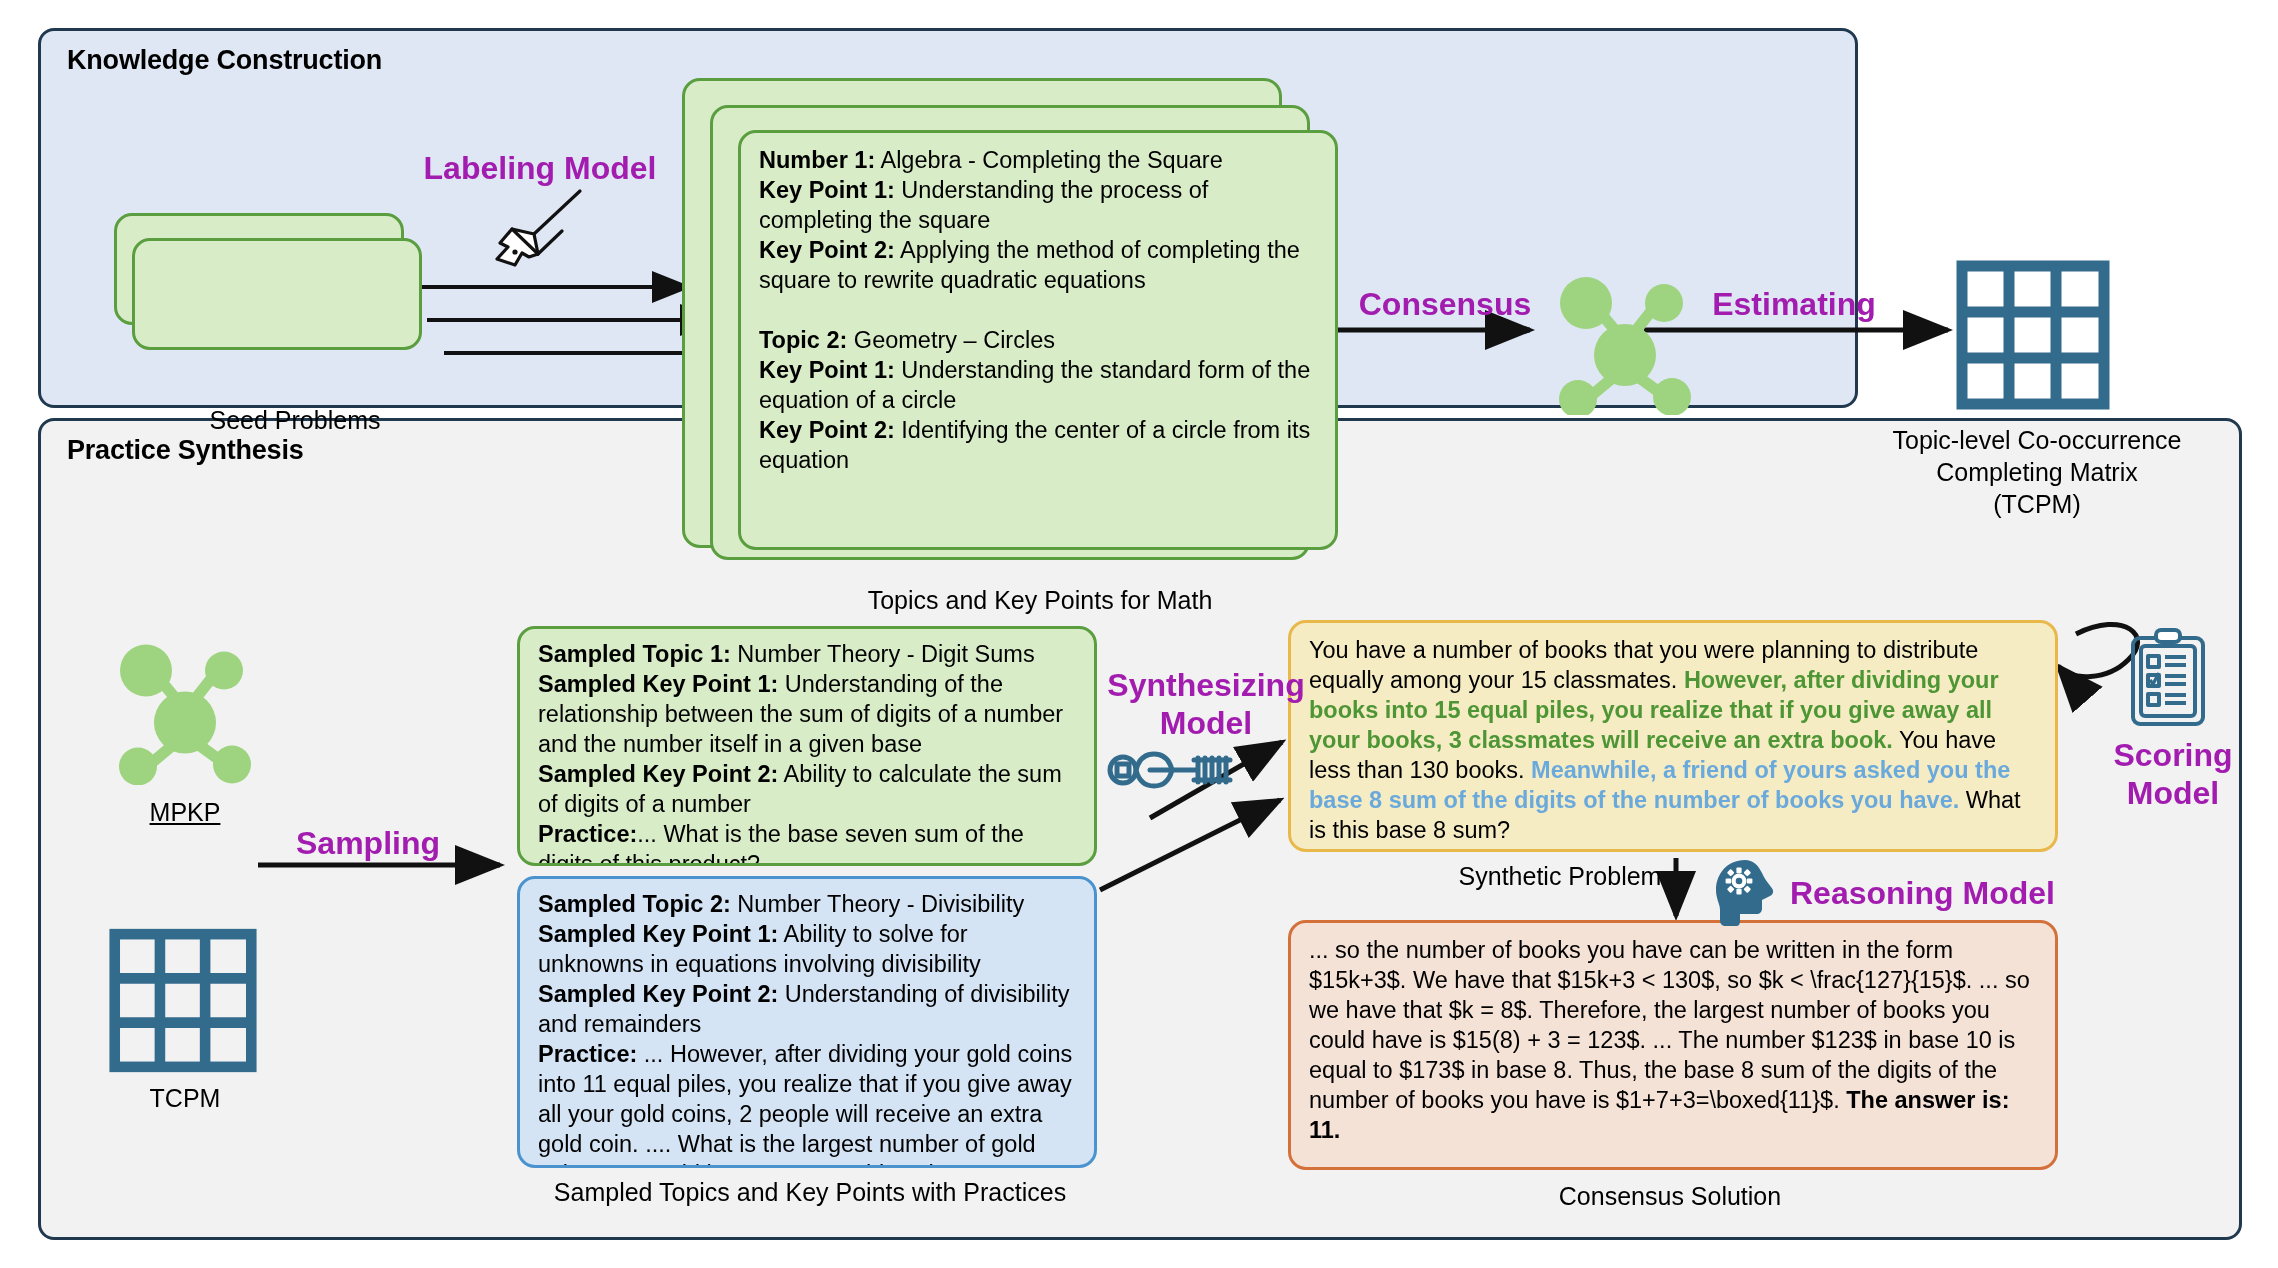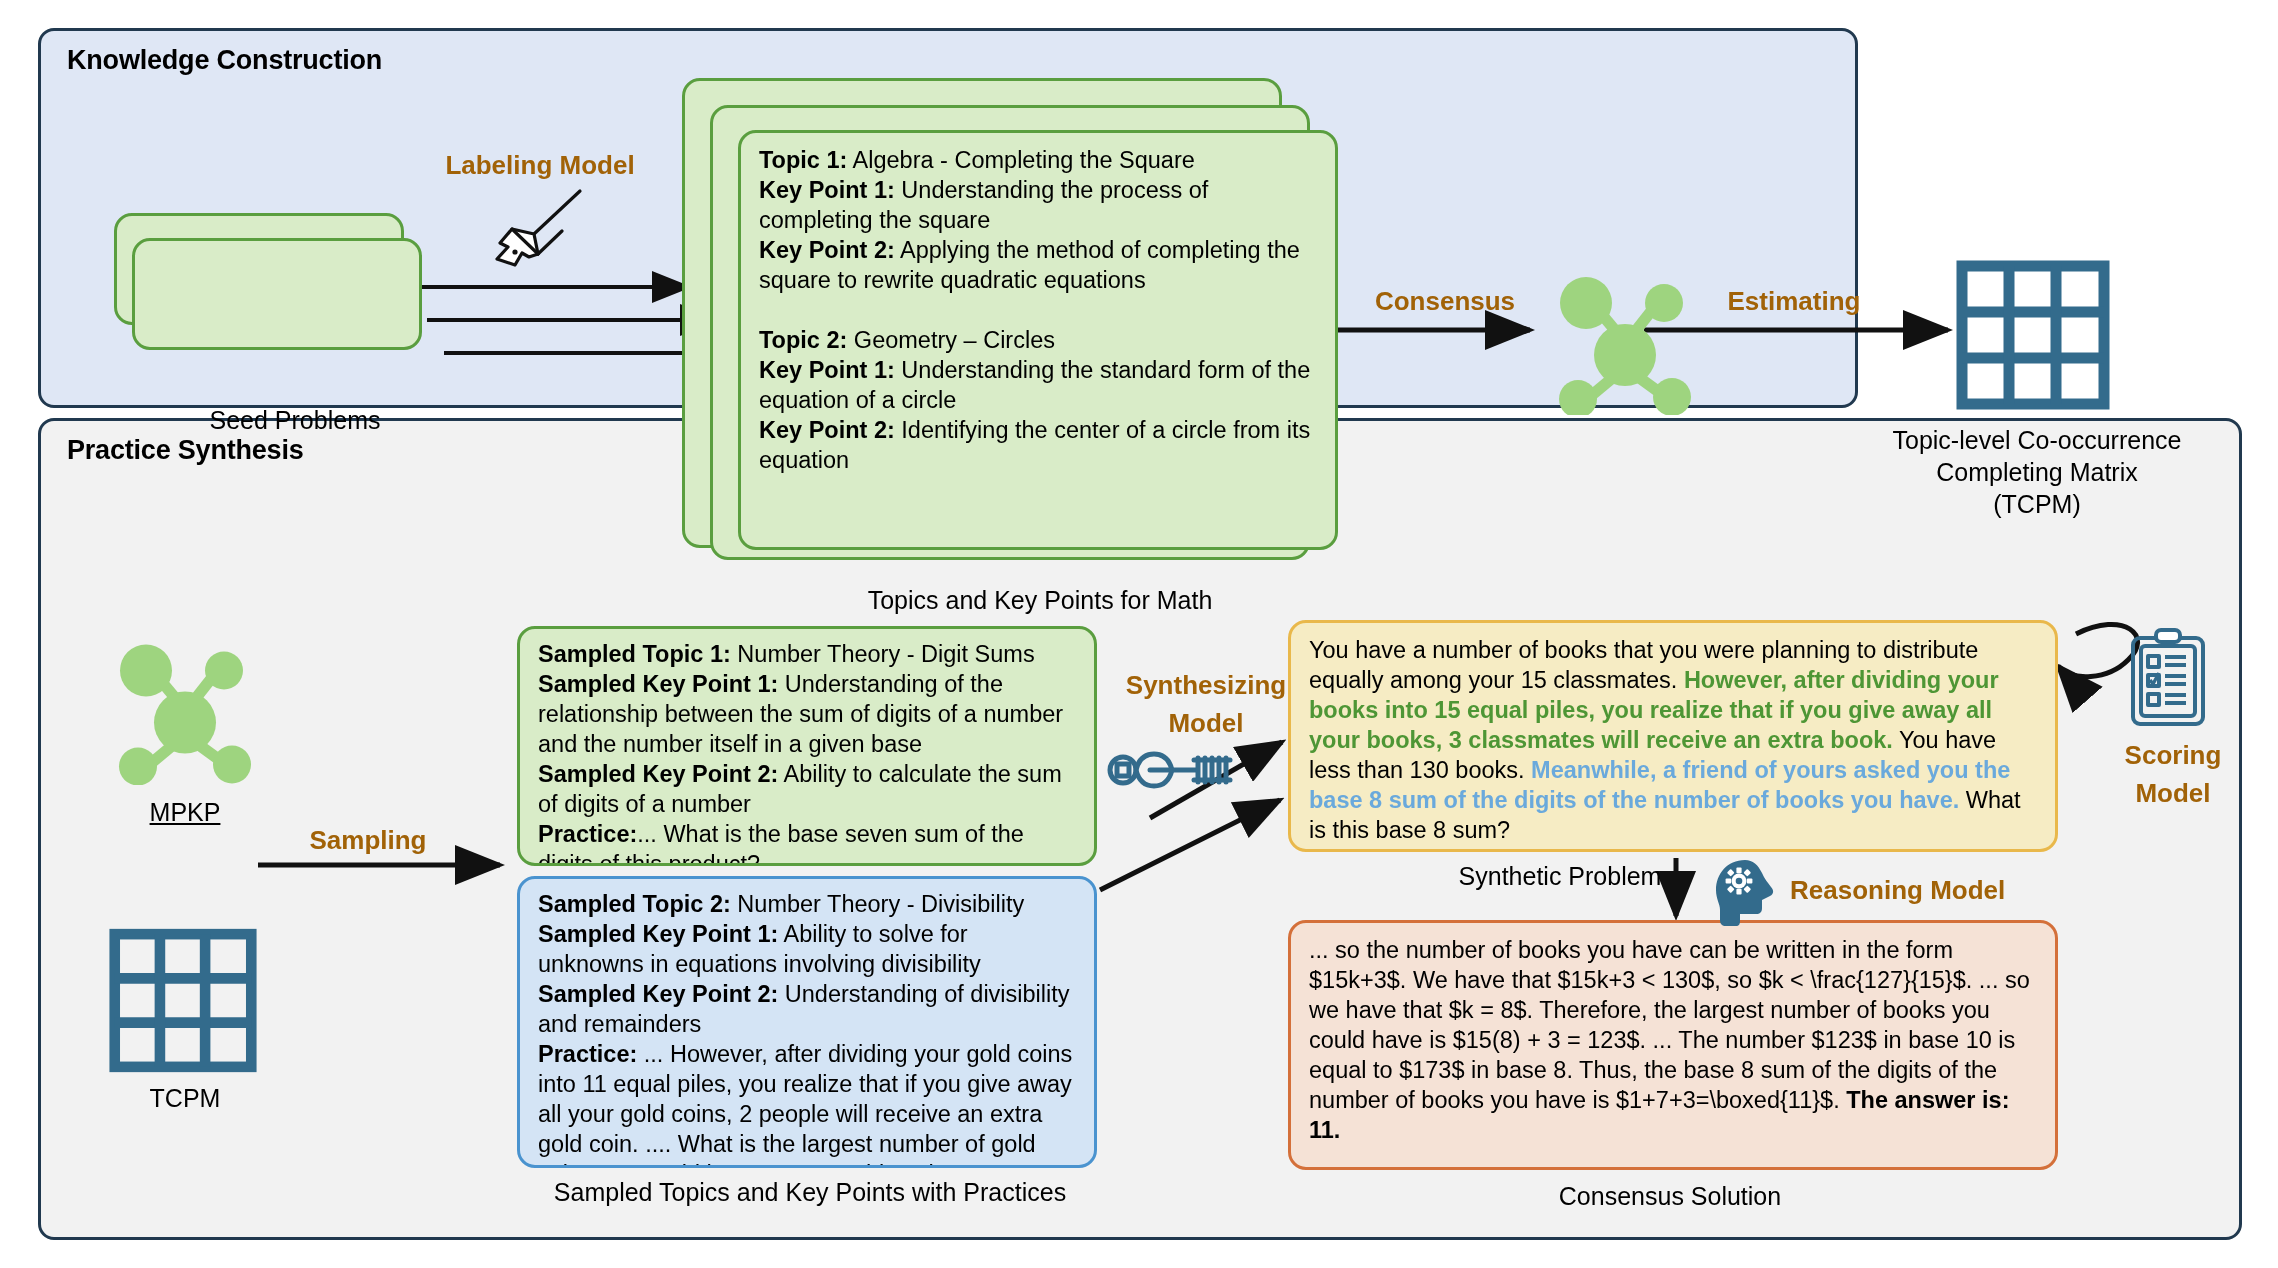--- a/index.html
+++ b/index.html
@@ -69,21 +69,21 @@
 
   
   .caption {
     position:absolute; text-align:center;
     font-size:25px; line-height:32px; color:#000;
   }
 
   
   .proc-label {
     position:absolute; text-align:center;
-    font-size:26px; font-weight:bold; color:#a16207;
+    font-size:32px; font-weight:bold; color:#a21caf;
   }
 
   svg.ov { position:absolute; left:0; top:0; width:2278px; height:1268px; pointer-events:none; }
 
   .icon-abs { position:absolute; }
 </style>
 </head>
 <body>
 
 <div id="canvas">
@@ -107,21 +107,21 @@
       <path d="M30 44 L56 69"></path>
       <circle cx="33" cy="67" r="2.6" fill="#111" stroke="none"></circle>
     </g>
   </svg>
 
   <div class="card card-green" style="left:682px; top:78px; width:600px; height:470px; z-index:3;"></div>
   <div class="card card-green" style="left:710px; top:105px; width:600px; height:455px; z-index:4;"></div>
 
   <div class="card card-green" style="left:738px; top:130px; width:600px; height:420px; z-index:5;">
     <div class="card-text">
-      <div><b>Topic 1:</b><span> Algebra - Completing the Square</span></div>
+      <div><b>Number 1:</b><span> Algebra - Completing the Square</span></div>
       <div><b>Key Point 1:</b><span> Understanding the process of completing the square</span></div>
       <div><b>Key Point 2:</b><span> Applying the method of completing the square to rewrite quadratic equations</span></div>
       <div style="height:30px;"></div>
       <div><b>Topic 2:</b><span> Geometry – Circles</span></div>
       <div><b>Key Point 1:</b><span> Understanding the standard form of the equation of a circle</span></div>
       <div><b>Key Point 2:</b><span> Identifying the center of a circle from its equation</span></div>
     </div>
   </div>
   <div class="caption" style="left:680px; top:584px; width:720px; z-index:6;">Topics and Key Points for Math</div>
 

